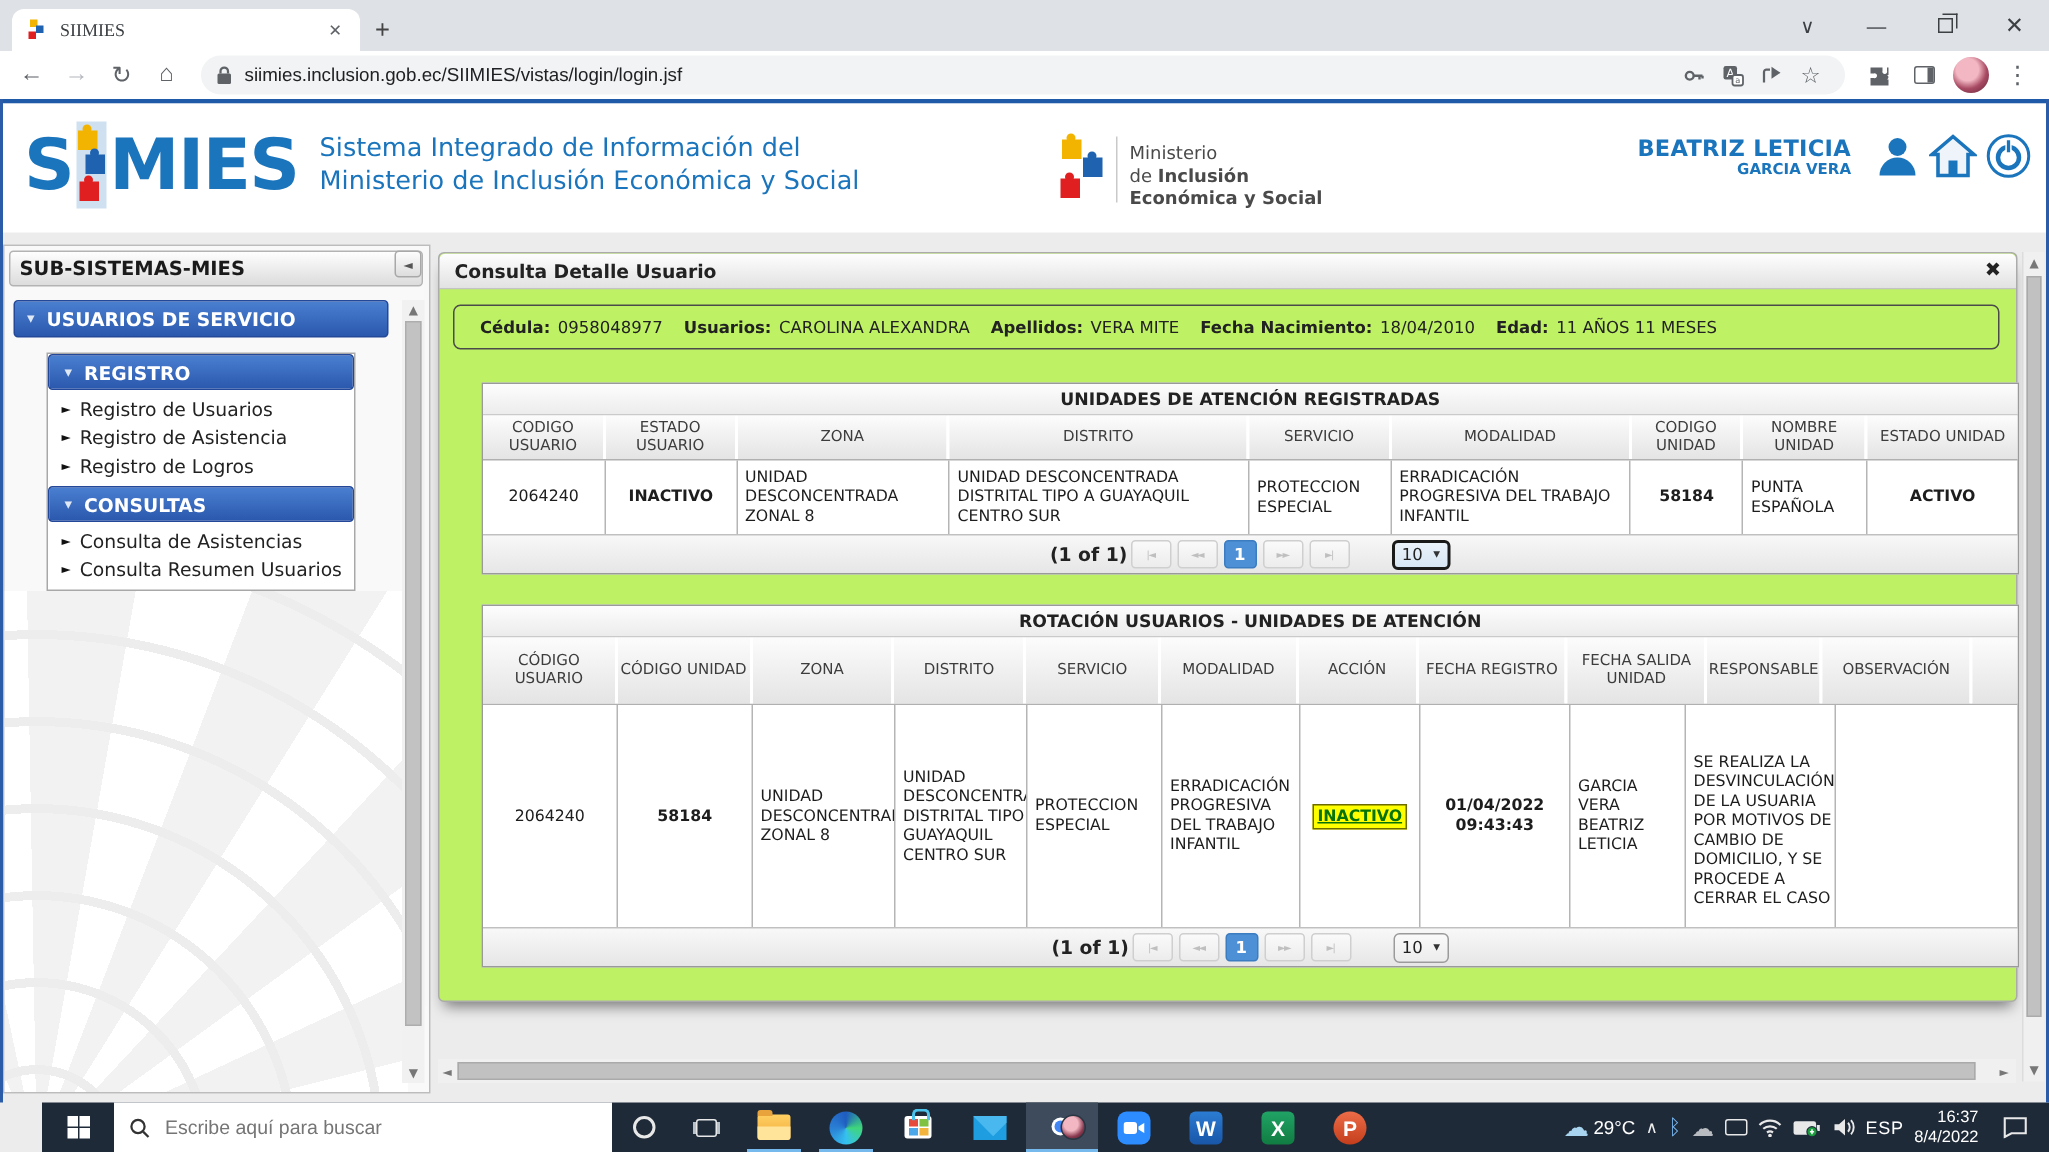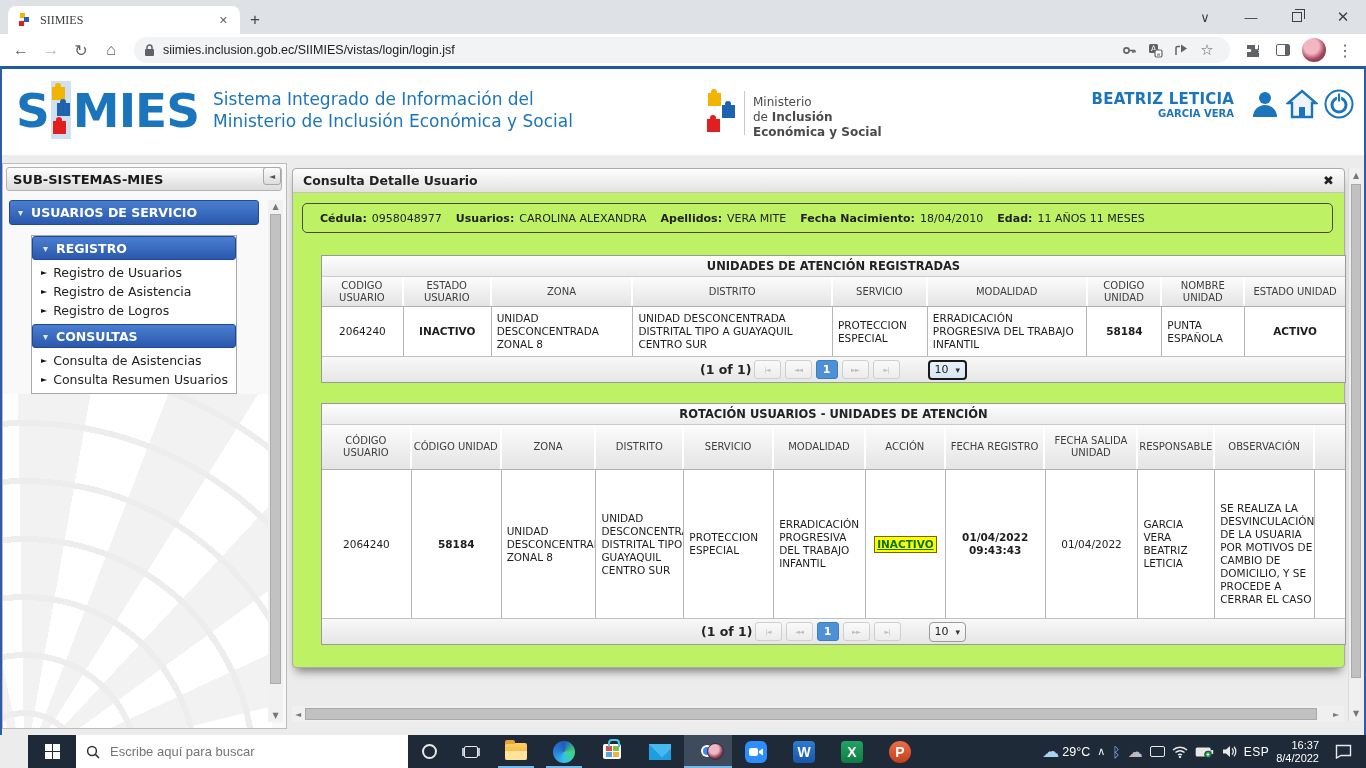--- a/index.html
+++ b/index.html
@@ -417,21 +417,20 @@
             <div class="td ctr" style="width:90px">2064240</div>
             <div class="td ctr" style="width:90px; font-weight:bold;">58184</div>
             <div class="td lft" style="width:95px">UNIDAD DESCONCENTRADA ZONAL 8</div>
             <div class="td lft" style="width:88px">UNIDAD DESCONCENTRADA DISTRITAL TIPO A GUAYAQUIL CENTRO SUR</div>
             <div class="td lft" style="width:90px">PROTECCION ESPECIAL</div>
             <div class="td lft" style="width:92px">ERRADICACIÓN PROGRESIVA DEL TRABAJO INFANTIL</div>
             <div class="td ctr" style="width:80px">
                 <span class="chip">INACTIVO</span>
               </div>
             <div class="td ctr" style="width:100px; font-weight:bold;">01/04/2022 09:43:43</div>
-            <div class="td ctr" style="width:93px">01/04/2022</div>
             <div class="td lft" style="width:77px">GARCIA VERA BEATRIZ LETICIA</div>
             <div class="td obs" style="width:100px">SE REALIZA LA DESVINCULACIÓN DE LA USUARIA POR MOTIVOS DE CAMBIO DE DOMICILIO, Y SE PROCEDE A CERRAR EL CASO</div>
             <div class="td" style="width:30px"></div>
           </div>
           <div class="tfoot">
             <span class="pg-label">(1 of 1)</span>
             <span class="pbtn">|◄</span>
             <span class="pbtn">◄◄</span>
             <span class="pcur">1</span>
             <span class="pbtn">►►</span>

